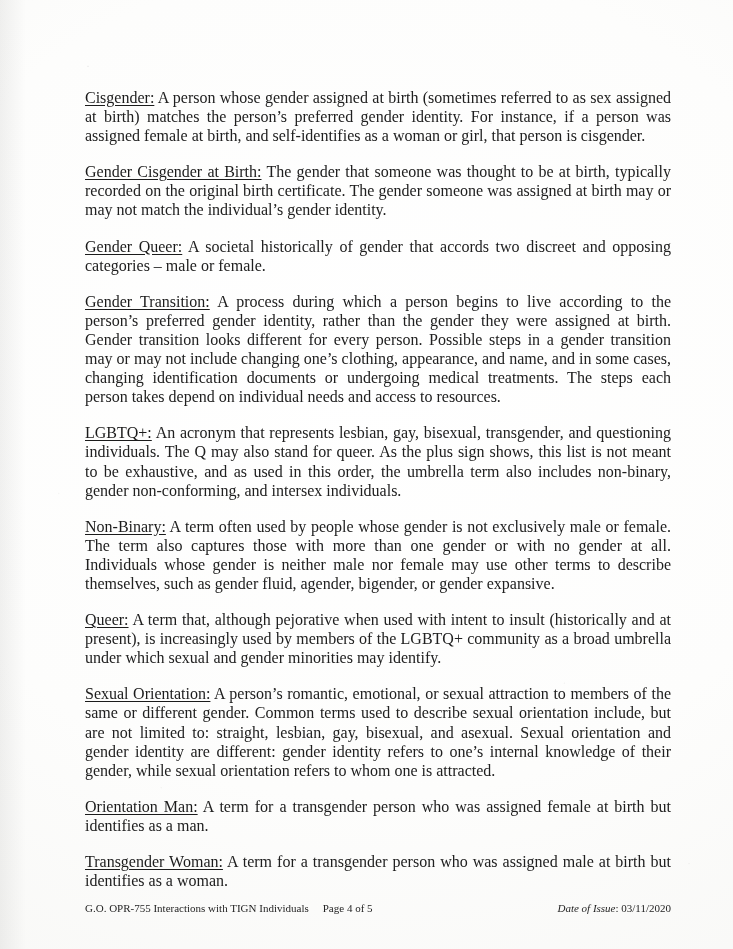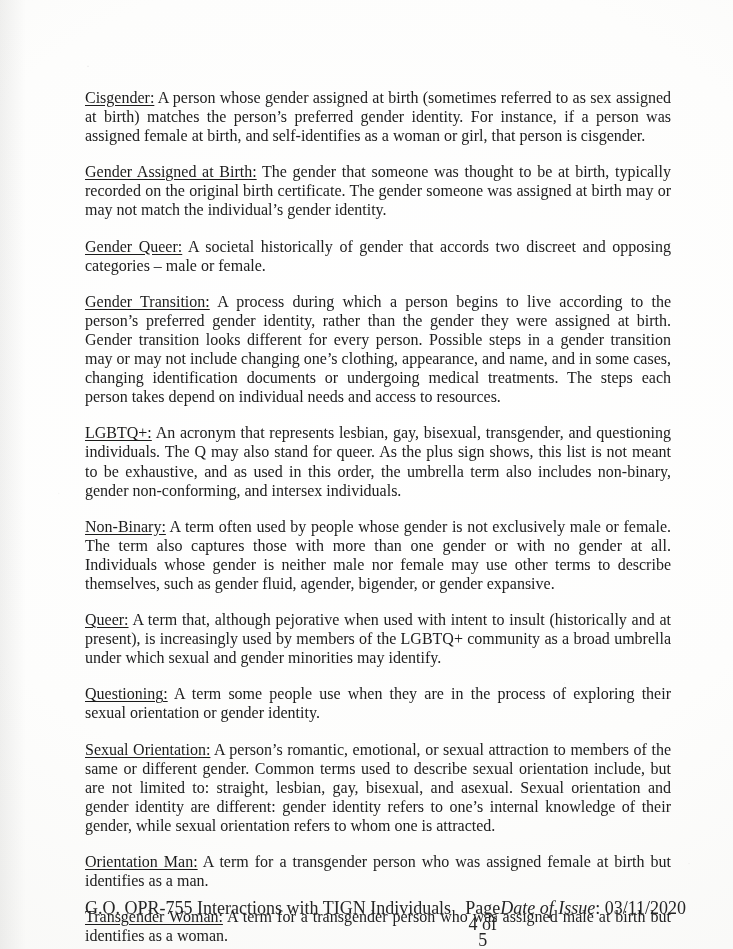--- a/index.html
+++ b/index.html
@@ -79,42 +79,42 @@
     color: #1b1b1b;
   }
 
   #footer {
     position: absolute;
     left: 85px;
     top: 900px;
     width: 586px;
     display: flex;
     align-items: baseline;
-    font-size: 18px;
+    font-size: 11px;
     line-height: 16px;
     color: #242424;
   }
   #footer .f-left   { flex: 0 0 auto; }
-  #footer .f-center { flex: 1 1 auto; text-align: center; padding-left: 14px; }
+  #footer .f-center { flex: 1 1 auto; padding-left: 14px; }
   #footer .f-right  { flex: 0 0 auto; white-space: nowrap; }
   .f-italic { font-style: italic; }
 </style>
 </head>
 <body>
 
 <div id="page">
 
   <div id="content">
 
     <p class="entry">
       <span class="term">Cisgender:</span><span> A person whose gender assigned at birth (sometimes referred to as sex assigned at birth) matches the person’s preferred gender identity. For instance, if a person was assigned female at birth, and self-identifies as a woman or girl, that person is cisgender.</span>
     </p>
 
     <p class="entry">
-      <span class="term">Gender Assigned at Birth:</span><span> The gender that someone was thought to be at birth, typically recorded on the original birth certificate. The gender someone was assigned at birth may or may not match the individual’s gender identity.</span>
+      <span class="term">Gender Cisgender at Birth:</span><span> The gender that someone was thought to be at birth, typically recorded on the original birth certificate. The gender someone was assigned at birth may or may not match the individual’s gender identity.</span>
     </p>
 
     <p class="entry">
       <span class="term">Gender Queer:</span><span> A societal historically of gender that accords two discreet and opposing categories – male or female.</span>
     </p>
 
     <p class="entry">
       <span class="term">Gender Transition:</span><span> A process during which a person begins to live according to the person’s preferred gender identity, rather than the gender they were assigned at birth. Gender transition looks different for every person. Possible steps in a gender transition may or may not include changing one’s clothing, appearance, and name, and in some cases, changing identification documents or undergoing medical treatments. The steps each person takes depend on individual needs and access to resources.</span>
     </p>
 
@@ -123,23 +123,20 @@
     </p>
 
     <p class="entry">
       <span class="term">Non-Binary:</span><span> A term often used by people whose gender is not exclusively male or female. The term also captures those with more than one gender or with no gender at all. Individuals whose gender is neither male nor female may use other terms to describe themselves, such as gender fluid, agender, bigender, or gender expansive.</span>
     </p>
 
     <p class="entry">
       <span class="term">Queer:</span><span> A term that, although pejorative when used with intent to insult (historically and at present), is increasingly used by members of the LGBTQ+ community as a broad umbrella under which sexual and gender minorities may identify.</span>
     </p>
 
-    <p class="entry">
-      <span class="term">Questioning:</span><span> A term some people use when they are in the process of exploring their sexual orientation or gender identity.</span>
-    </p>
 
     <p class="entry">
       <span class="term">Sexual Orientation:</span><span> A person’s romantic, emotional, or sexual attraction to members of the same or different gender. Common terms used to describe sexual orientation include, but are not limited to: straight, lesbian, gay, bisexual, and asexual. Sexual orientation and gender identity are different: gender identity refers to one’s internal knowledge of their gender, while sexual orientation refers to whom one is attracted.</span>
     </p>
 
     <p class="entry">
       <span class="term">Orientation Man:</span><span> A term for a transgender person who was assigned female at birth but identifies as a man.</span>
     </p>
 
     <p class="entry">

